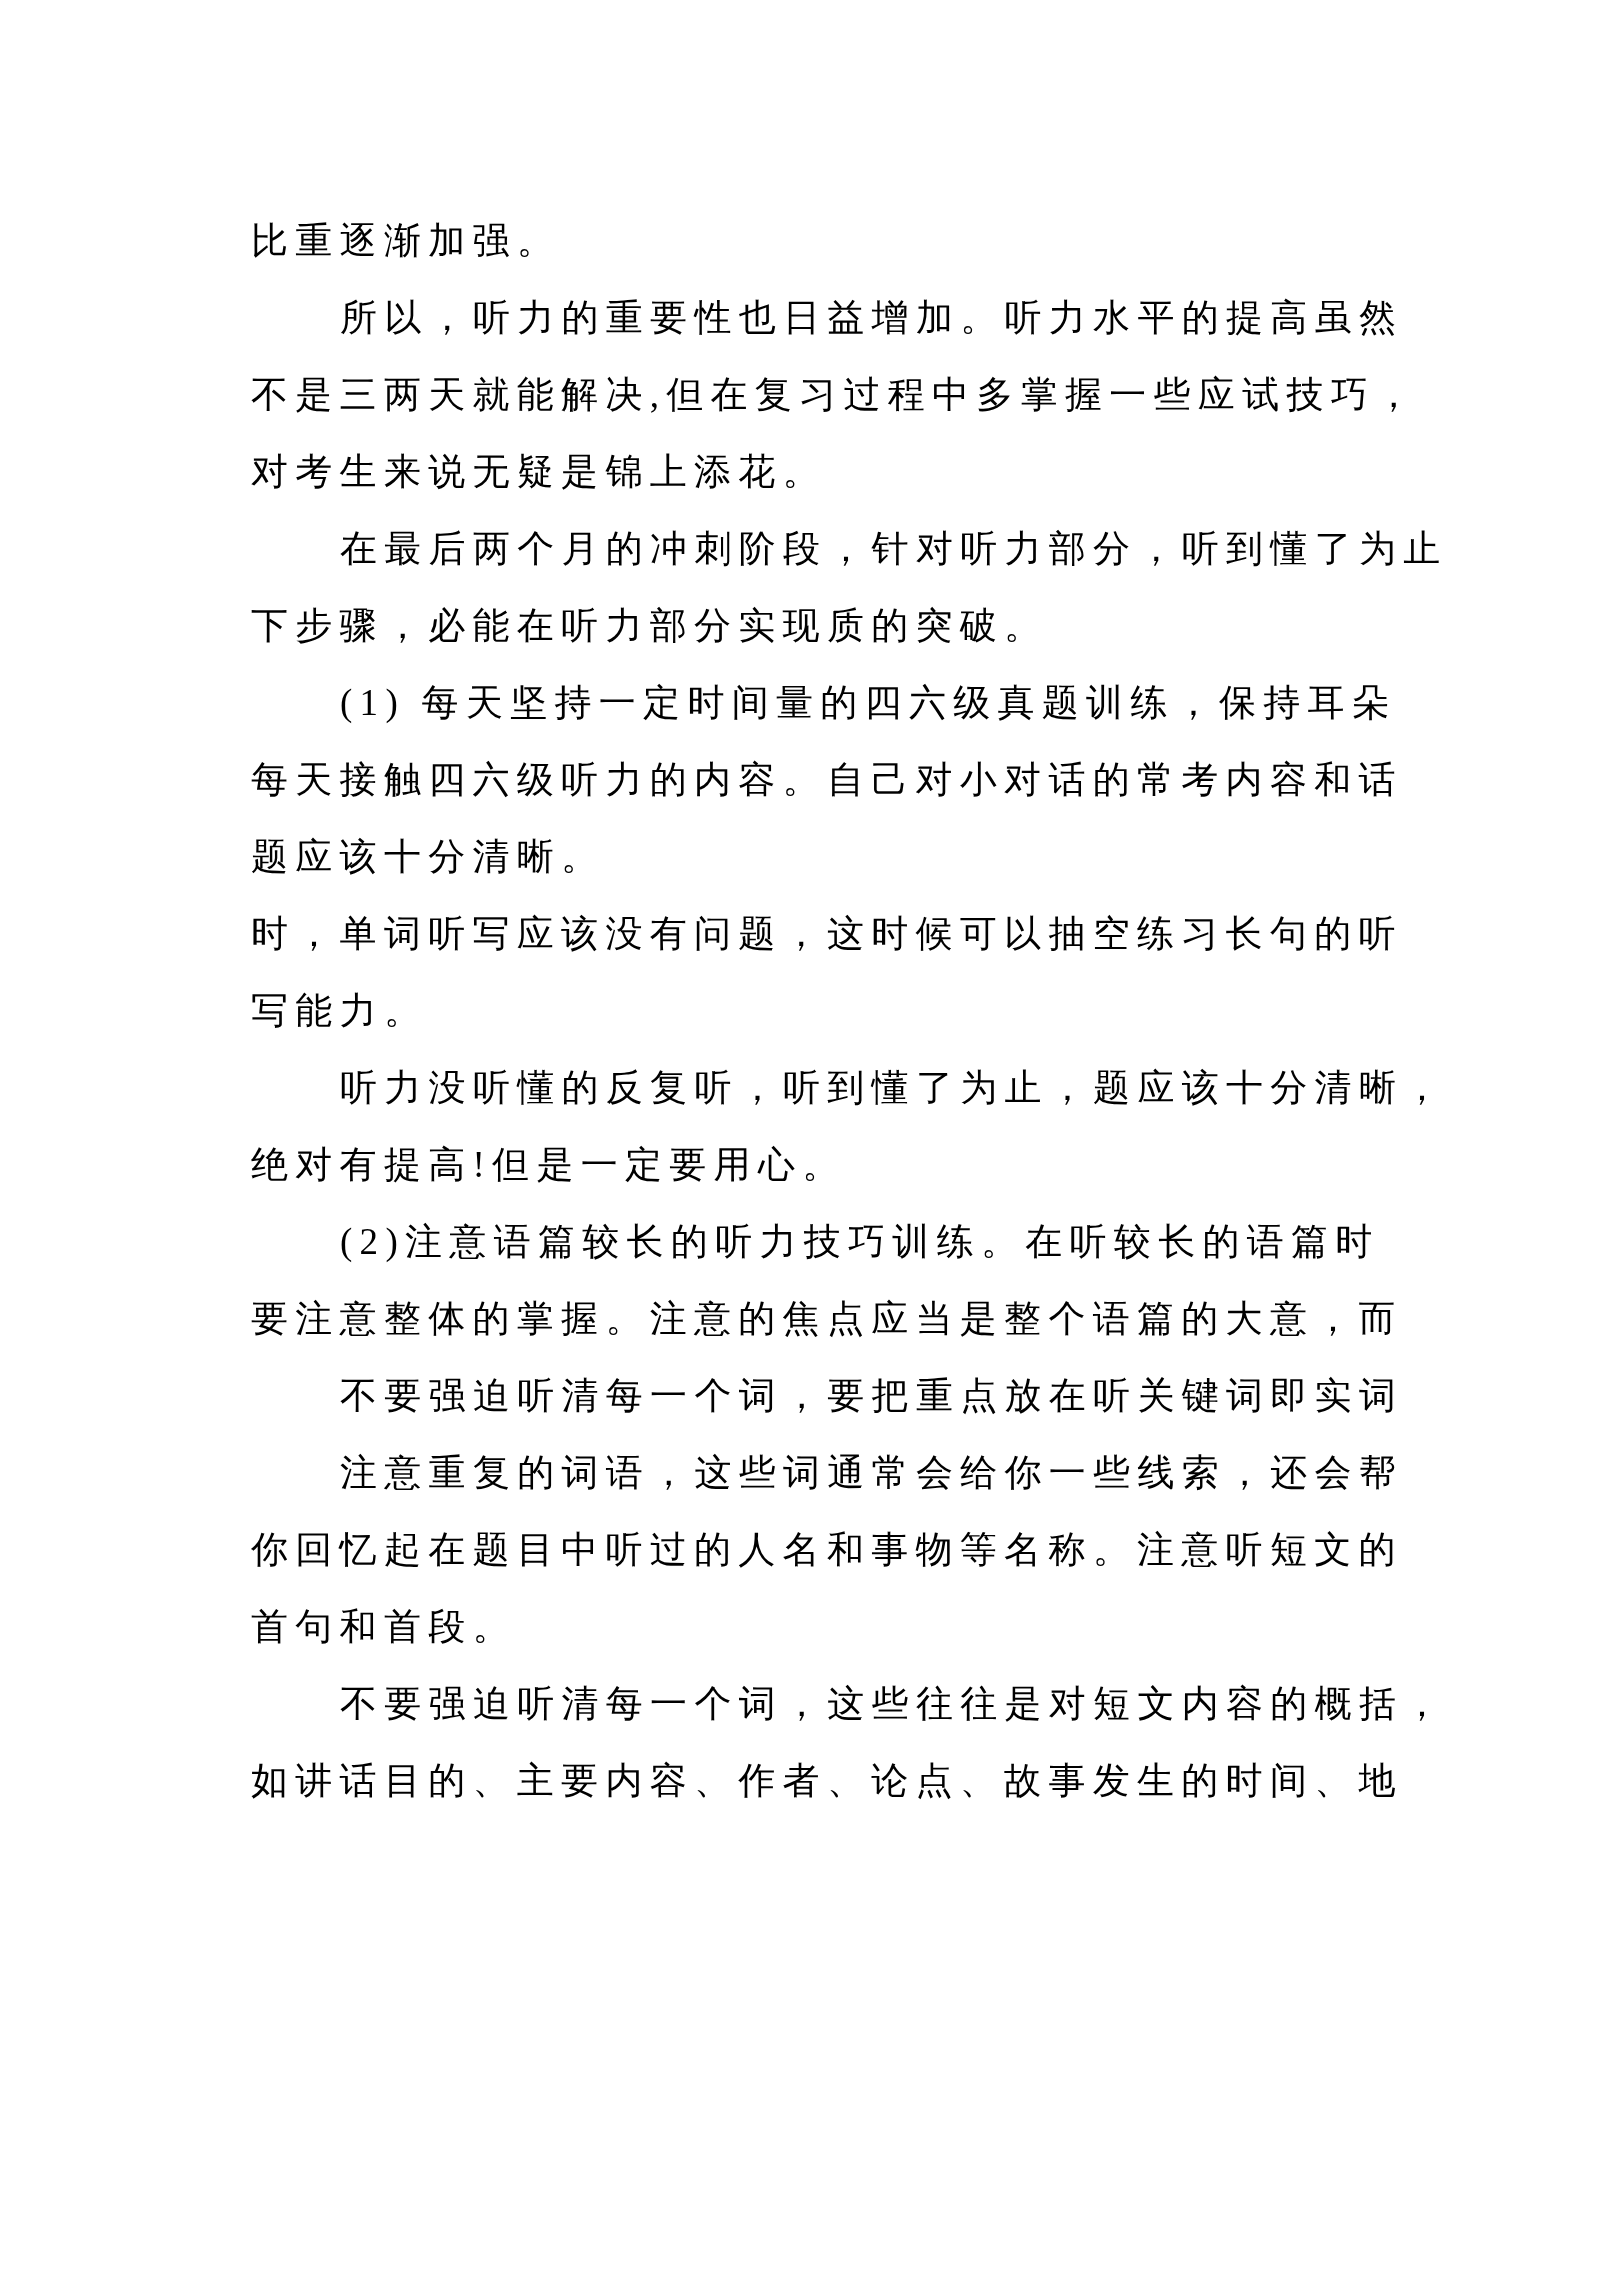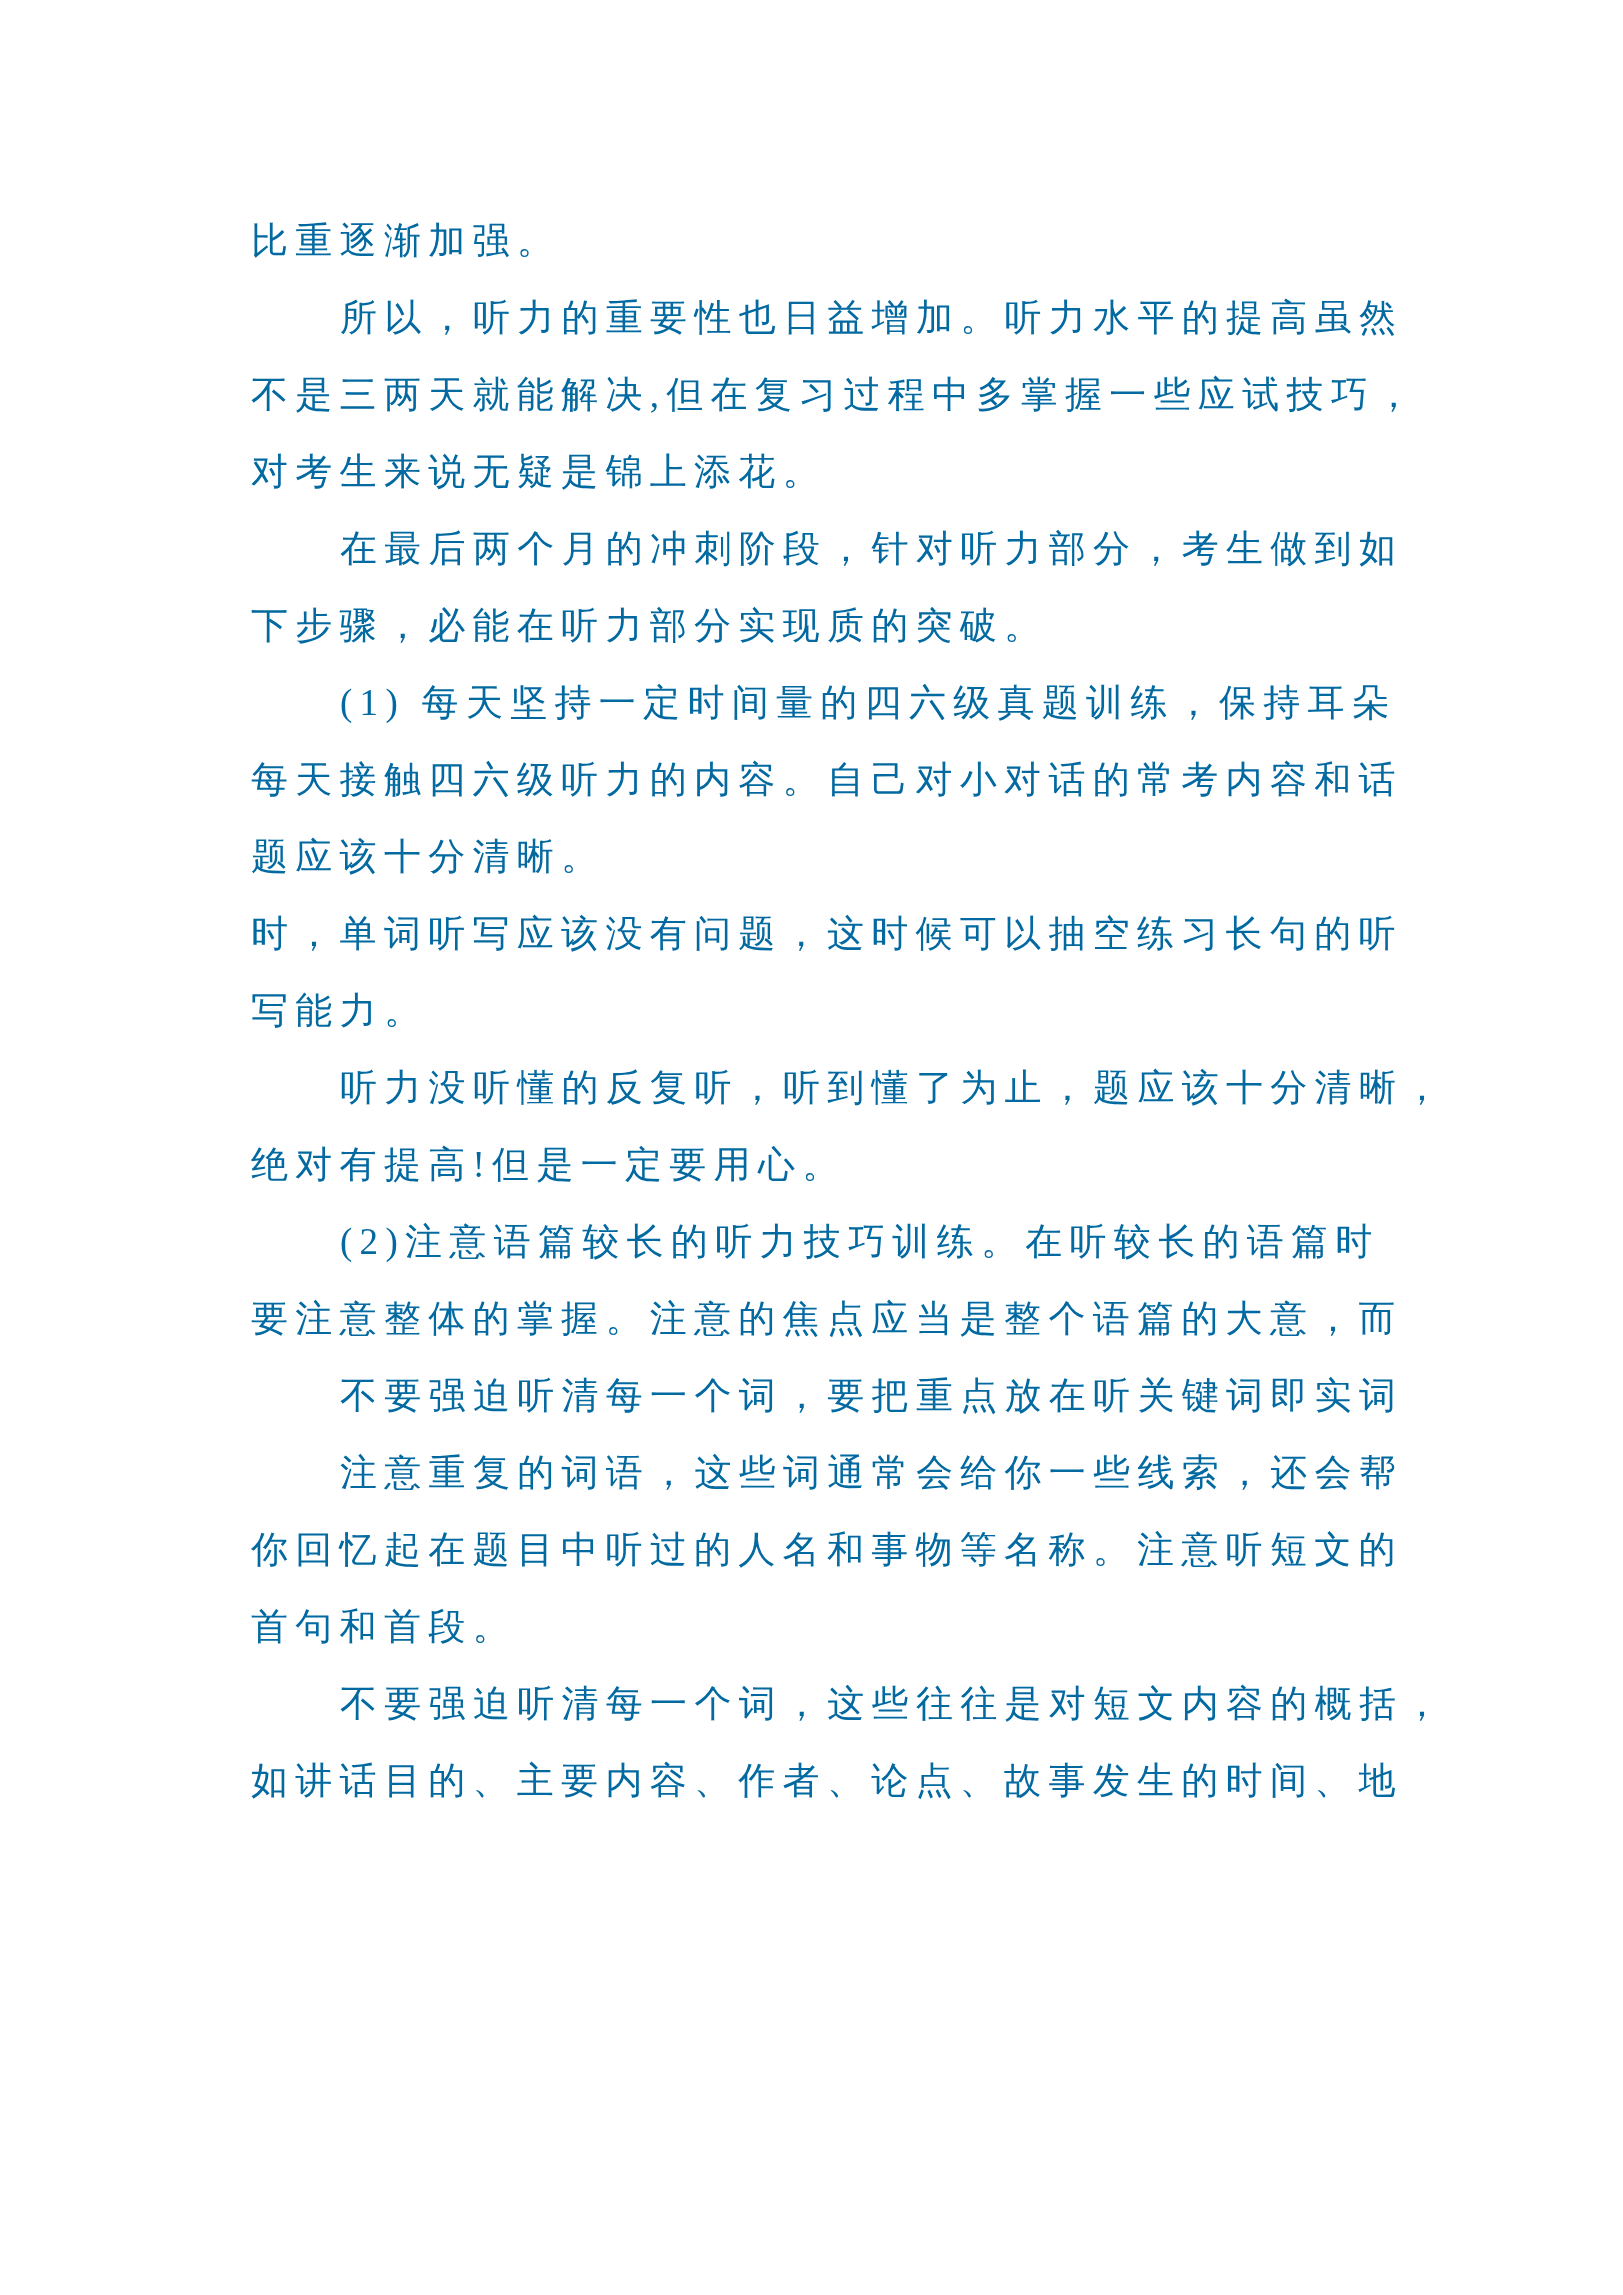--- a/index.html
+++ b/index.html
@@ -25,38 +25,38 @@
     top: 202px;
     width: 1161px;
   }
   .line {
     margin: 0;
     padding: 0;
     height: 77px;
     line-height: 77px;
     font-size: 37px;
     letter-spacing: 7.3px;
-    color: #0369a1;
+    color: #000000;
     white-space: nowrap;
     font-weight: normal;
   }
   .line.indent {
     padding-left: 89px;
   }
 </style>
 </head>
 <body>
 
 <div class="page">
   <div class="textblock" id="textblock">
       <p class="line">比重逐渐加强。</p>
       <p class="line indent">所以，听力的重要性也日益增加。听力水平的提高虽然</p>
       <p class="line">不是三两天就能解决,但在复习过程中多掌握一些应试技巧，</p>
       <p class="line">对考生来说无疑是锦上添花。</p>
-      <p class="line indent">在最后两个月的冲刺阶段，针对听力部分，考生做到如</p>
+      <p class="line indent">在最后两个月的冲刺阶段，针对听力部分，听到懂了为止</p>
       <p class="line">下步骤，必能在听力部分实现质的突破。</p>
       <p class="line indent">(1) 每天坚持一定时间量的四六级真题训练，保持耳朵</p>
       <p class="line">每天接触四六级听力的内容。自己对小对话的常考内容和话</p>
       <p class="line">题应该十分清晰。</p>
       <p class="line">时，单词听写应该没有问题，这时候可以抽空练习长句的听</p>
       <p class="line">写能力。</p>
       <p class="line indent">听力没听懂的反复听，听到懂了为止，题应该十分清晰，</p>
       <p class="line">绝对有提高!但是一定要用心。</p>
       <p class="line indent">(2)注意语篇较长的听力技巧训练。在听较长的语篇时</p>
       <p class="line">要注意整体的掌握。注意的焦点应当是整个语篇的大意，而</p>

